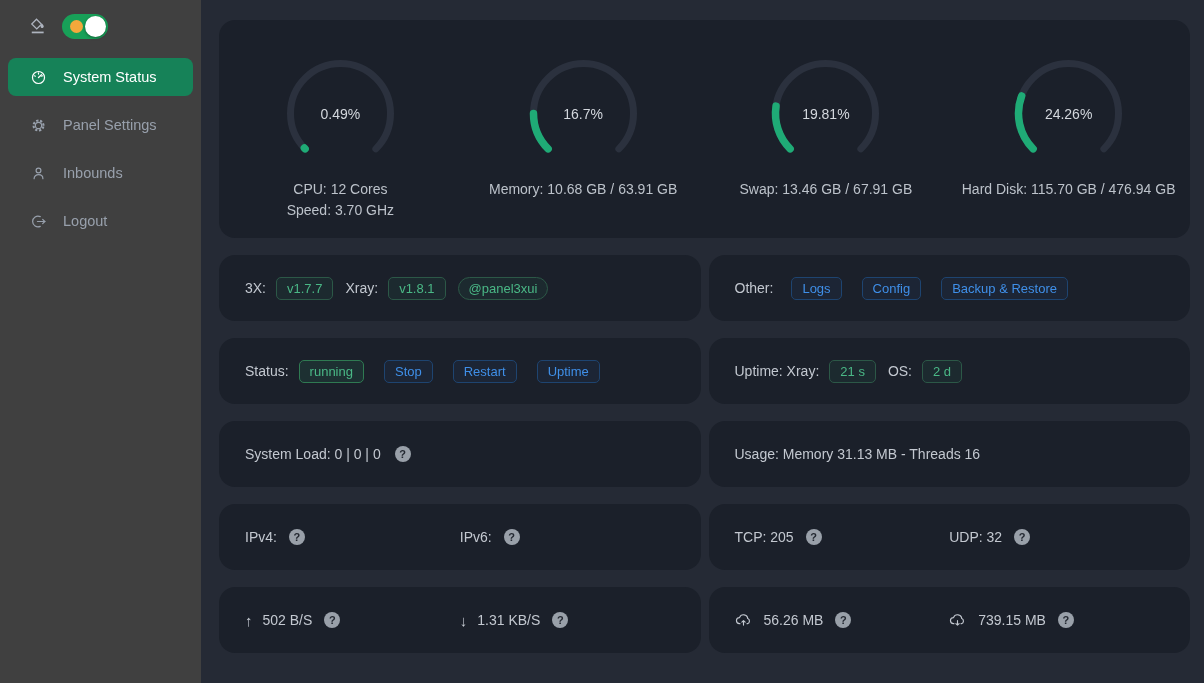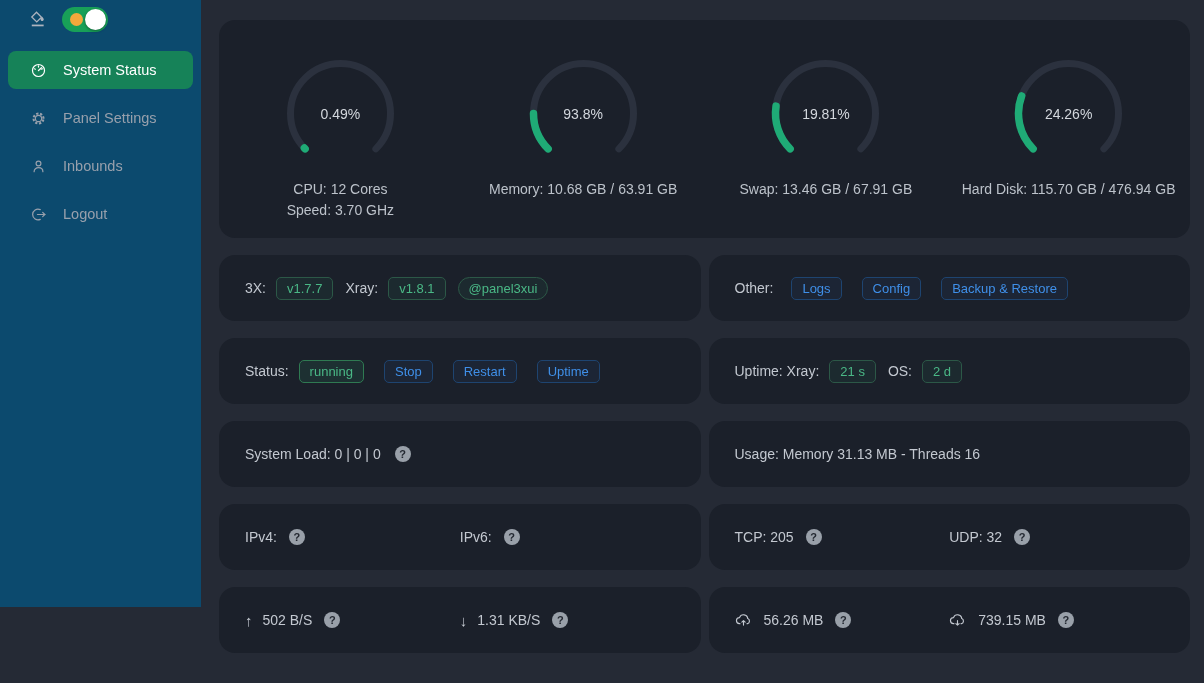--- a/index.html
+++ b/index.html
@@ -7,22 +7,22 @@
   body {
     font-family:"Liberation Sans","DejaVu Sans",sans-serif;
     background:#252a35;
     color:#c6cbd3;
     display:flex;
     font-size:14px;
   }
 
   
   .sidebar {
-    width:201px; height:607px; background:#0c4a6e; flex:0 0 auto;
-    padding-top:4px;
+    width:201px; height:683px; background:#404040; flex:0 0 auto;
+    padding-top:11px;
   }
   .toggle-row { display:flex; align-items:center; gap:14px; padding-left:29px; height:30px; }
   .theme-ico { color:#aeb4bf; display:flex; }
   .switch {
     width:46px; height:25px; border-radius:13px; background:#18a058;
     position:relative; cursor:pointer;
   }
   .switch .sun {
     position:absolute; left:8px; top:6px; width:13px; height:13px;
     border-radius:50%; background:#f3a83b;
@@ -171,21 +171,21 @@
         <div>Speed: 3.70 GHz</div>
       </div>
     </div>
 
     <div class="gauge">
       <div class="dial">
         <svg viewBox="0 0 115 115">
           <circle class="track" cx="57.5" cy="57.5" r="50" fill="none" stroke-width="7" pathLength="100" stroke-dasharray="75 1000" stroke-linecap="round" transform="rotate(135 57.5 57.5)"></circle>
           <circle class="prog" cx="57.5" cy="57.5" r="50" fill="none" stroke-width="7.5" pathLength="100" stroke-linecap="round" transform="rotate(135 57.5 57.5)" stroke-dasharray="12.524999999999999 1000"></circle>
         </svg>
-        <div class="pct">93.8%</div>
+        <div class="pct">16.7%</div>
       </div>
       <div class="glabel">
         <div>Memory: 10.68 GB / 63.91 GB</div>
       </div>
     </div>
 
     <div class="gauge">
       <div class="dial">
         <svg viewBox="0 0 115 115">
           <circle class="track" cx="57.5" cy="57.5" r="50" fill="none" stroke-width="7" pathLength="100" stroke-dasharray="75 1000" stroke-linecap="round" transform="rotate(135 57.5 57.5)"></circle>

